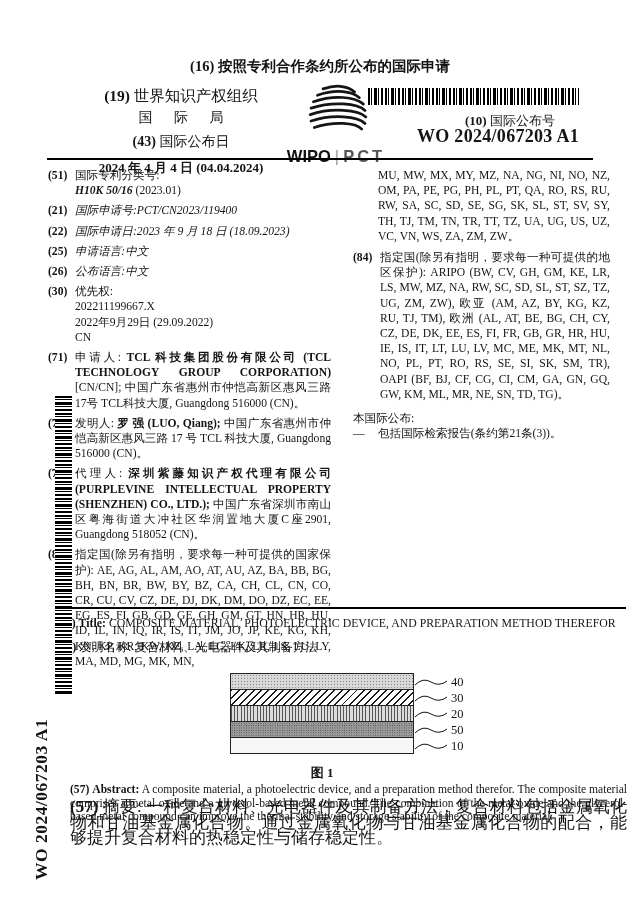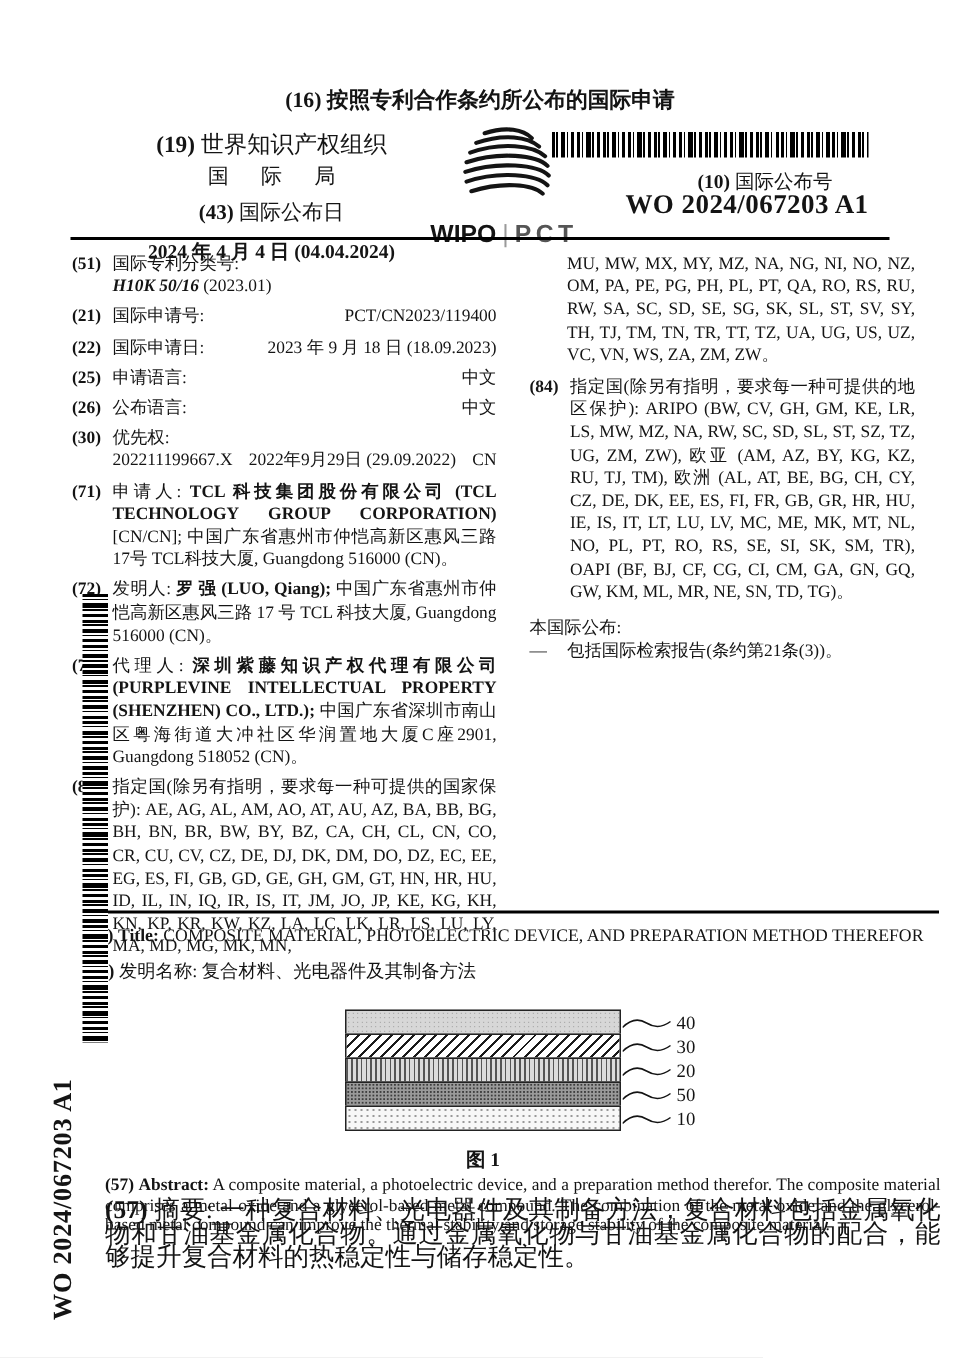--- a/index.html
+++ b/index.html
@@ -22,23 +22,23 @@
      background:repeating-linear-gradient(90deg,#000 0 2px,#fff 2px 3px,#000 3px 4px,#fff 4px 6px,#000 6px 9px,#fff 9px 10px,#000 10px 11px,#fff 11px 13px,#000 13px 15px,#fff 15px 17px);}
   .pubno-label{position:absolute;left:425px;top:112px;width:170px;text-align:center;font-size:13px;}
   .pubno-value{position:absolute;left:398px;top:126px;width:200px;text-align:center;font-size:18px;font-weight:bold;letter-spacing:.3px;}
   .rule1{position:absolute;left:47px;top:158px;width:546px;height:2px;background:#000;}
   .rule2{position:absolute;left:56px;top:607px;width:570px;height:2px;background:#000;}
   
   .col-left{position:absolute;left:48px;top:168px;width:283px;}
   .col-right{position:absolute;left:353px;top:168px;width:257px;}
   .row{position:relative;padding-left:27px;margin-bottom:5px;font-size:11.6px;line-height:15.2px;text-align:justify;}
   .row .num{position:absolute;left:0;top:0;font-weight:bold;}
-  .kv{display:flex;justify-content:space-between;}
+  .kv{display:flex;justify-content:flex-start;font-style:italic;}
   .cc{font-weight:bold;font-style:italic;}
-  .f30line{display:flex;justify-content:space-between;}
+  .f30line{display:flex;justify-content:space-between;flex-direction:column;}
   .cont-codes{padding-left:25px;font-size:11.6px;line-height:15.2px;text-align:justify;margin-bottom:6px;}
   .pub-note{font-size:11.6px;line-height:15.2px;margin-top:9px;}
   .pub-item{position:relative;padding-left:25px;}
   .pub-item .dash{position:absolute;left:0;}
   
   .t-en{position:absolute;left:56px;top:616px;width:570px;font-size:11.8px;}
   .t-zh{position:absolute;left:56px;top:639px;width:570px;font-size:12.2px;}
   
   .stack{position:absolute;left:230px;top:674px;width:184px;}
   .layer{height:15px;border:1px solid #222;margin-top:-1px;}

